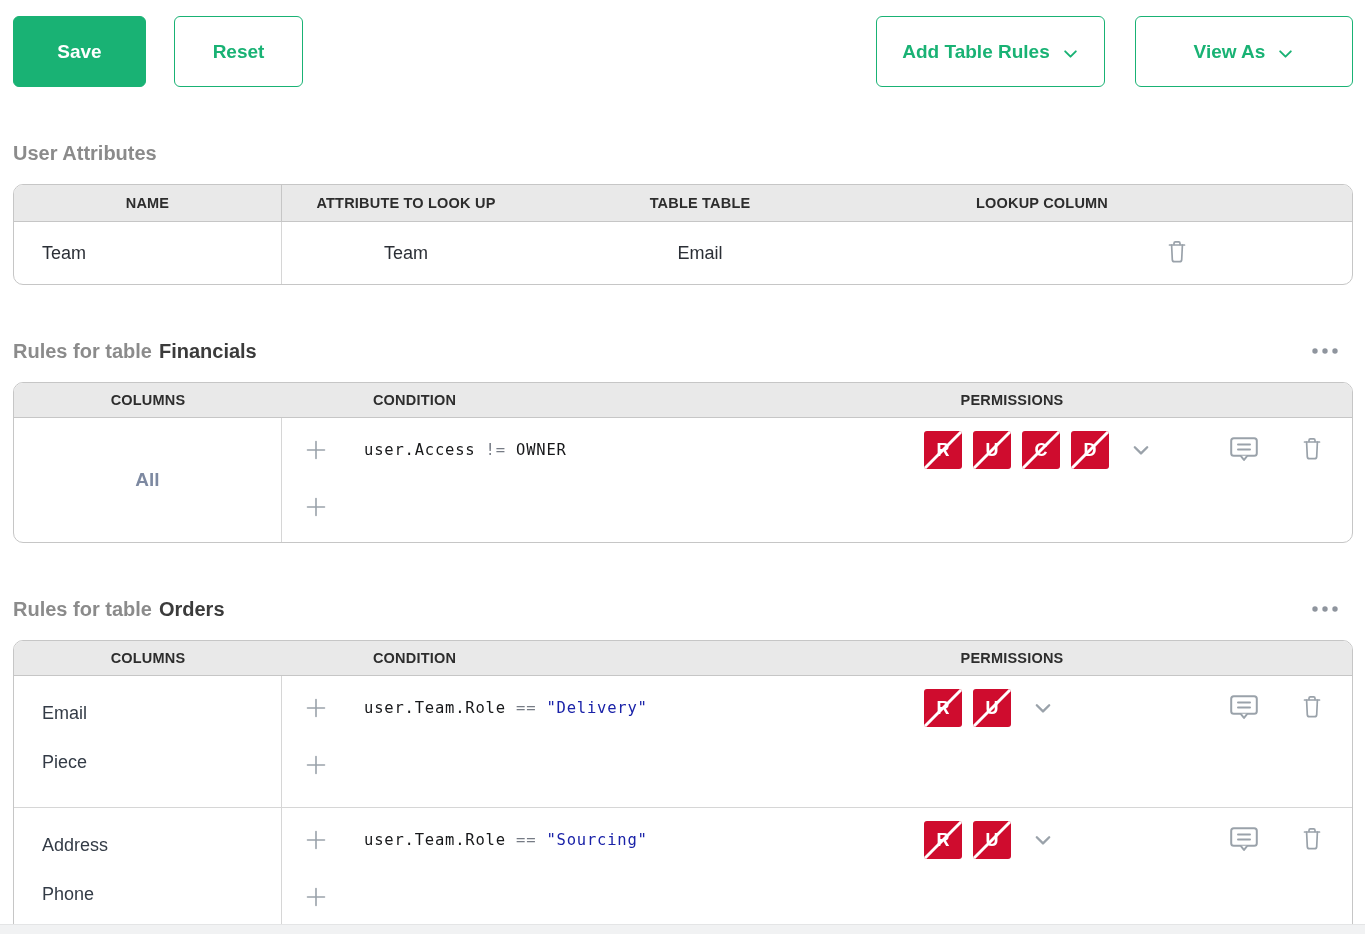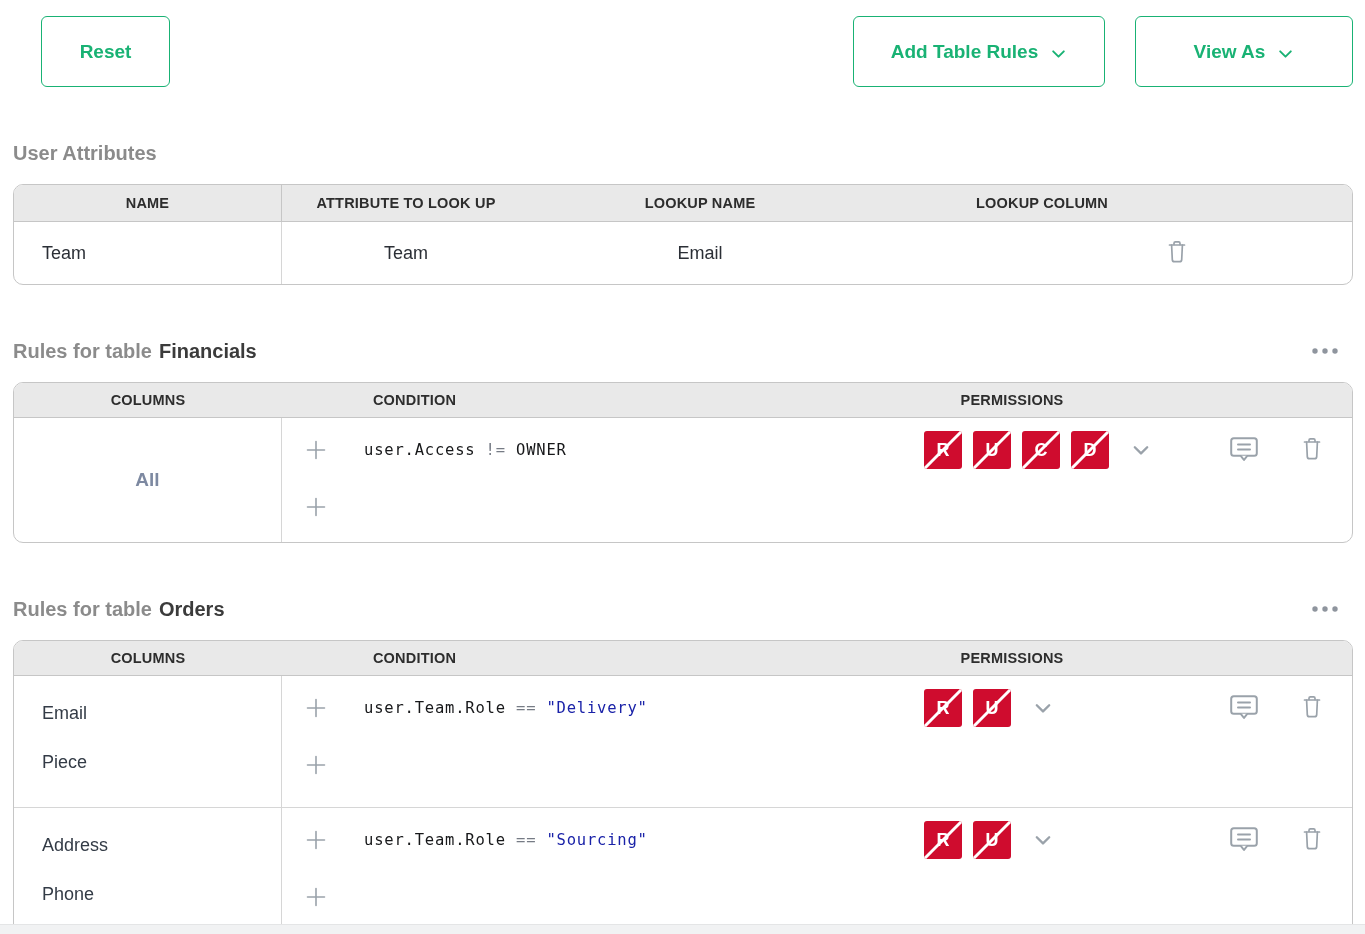--- a/index.html
+++ b/index.html
@@ -17,21 +17,21 @@
   .btn {
     height:71px; border-radius:6px; border:1px solid #19b274;
     background:#fff; color:#19b274; font-family:inherit;
     font-size:19px; font-weight:600; cursor:pointer;
     display:flex; align-items:center; justify-content:center; gap:12px;
     padding:0 10px;
   }
   .btn-primary { background:#19b274; color:#fff; }
   .btn-save { width:133px; }
   .btn-reset { width:129px; margin-left:28px; }
-  .btn-add-rules { width:252px; margin-left:auto; }
+  .btn-add-rules { width:229px; margin-left:auto; }
   .btn-add-attrs { width:285px; margin-left:30px; }
   .btn-view-as { width:218px; margin-left:30px; }
   .btn .chev { display:flex; color:#19b274; margin-top:3px; }
 
   
   .section-head {
     display:flex; align-items:center; justify-content:space-between;
     margin:54px 0 18px 0; padding-right:10px;
   }
   h2 { margin:0; font-size:20px; font-weight:700; color:#8b8b8b; line-height:24px; }
@@ -115,20 +115,21 @@
     position:absolute; left:0; right:0; bottom:0; height:10px;
     background:#f1f2f3; border-top:1px solid #e4e5e6;
   }
 </style>
 </head>
 <body>
 
 <div class="page">
 
   <div class="toolbar">
+    <button class="btn btn-primary btn-save">Save</button>
     <button class="btn btn-reset">Reset</button>
     <button class="btn btn-add-rules">
       <span>Add Table Rules</span>
       <span class="chev">
         <svg width="17" height="17" viewBox="0 0 16 16">
             <path d="M3 6l5 5 5-5" fill="none" stroke="currentColor" stroke-width="1.8" stroke-linecap="round" stroke-linejoin="round"></path>
           </svg>
       </span>
     </button>
     <button class="btn btn-view-as">
@@ -142,21 +143,21 @@
   </div>
 
   <section>
     <div class="section-head">
       <h2>User Attributes</h2>
     </div>
     <div class="tbl">
       <div class="ua-grid tbl-header">
         <span>NAME</span>
         <span>ATTRIBUTE TO LOOK UP</span>
-        <span>LOOKUP NAME</span>
+        <span>TABLE TABLE</span>
         <span>LOOKUP COLUMN</span>
         <span></span>
       </div>
       <div class="ua-grid ua-row">
         <div class="ua-cell-name">Team</div>
         <div class="ua-cell-center">Team</div>
         <div class="ua-cell-center">Email</div>
         <div class="ua-cell-actions">
           <button class="icon-btn">
             <span>

